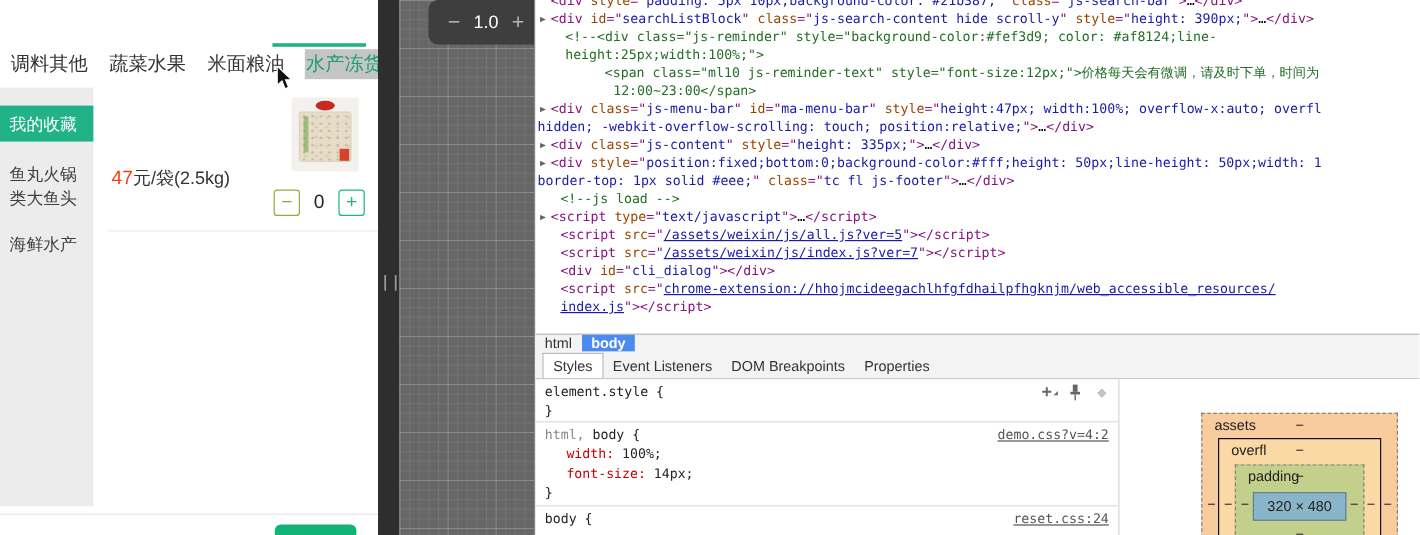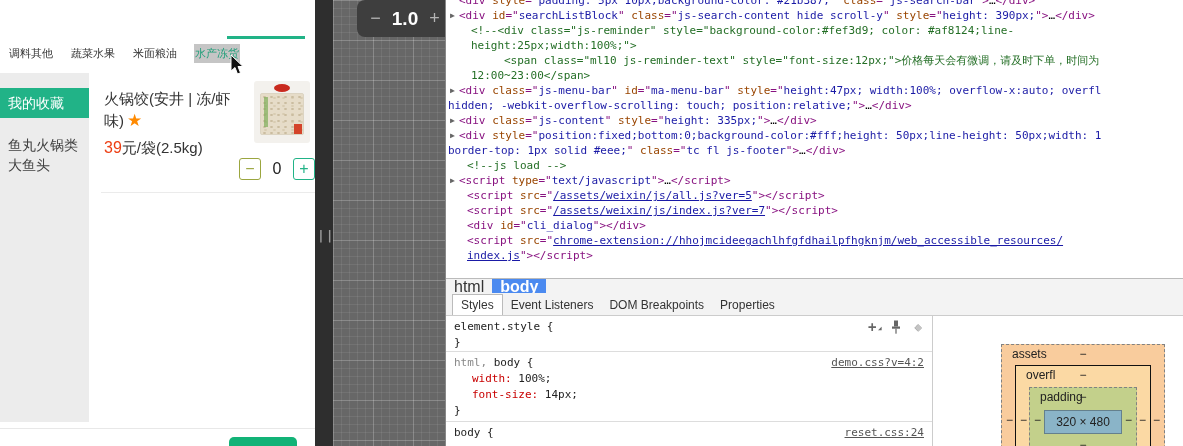--- a/index.html
+++ b/index.html
@@ -8,26 +8,26 @@
   .stage{position:relative;width:1183px;height:446px;overflow:hidden}
 
   
   .app{position:absolute;left:0;top:0;width:315px;height:446px;background:#fff;overflow:hidden}
   .app-header{position:absolute;left:0;top:0;width:100%;height:33px;background:#21b387}
   .search-box{position:absolute;left:9px;top:4px;right:9px;height:25px;background:#fff;
     border-radius:5px;display:flex;align-items:center;padding-left:10px}
   .search-ph{color:#9e9e9e;font-size:14px}
   .cat-tabs{position:absolute;left:0;top:33px;width:100%;height:40px;display:flex;
     align-items:center;padding-left:8px;background:#fff}
-  .cat-tab{font-size:11px;color:#333;margin-right:16px;white-space:nowrap;flex:none;padding:2px 1px}
+  .cat-tab{font-size:16px;color:#333;margin-right:16px;white-space:nowrap;flex:none;padding:2px 1px}
   .cat-tab.active{background:#c5c5c5;color:#1d9e78}
   .tab-underline{position:absolute;left:227px;top:36px;width:78px;height:3px;background:#21b387}
   .cursor-svg{position:absolute;left:230px;top:55px;z-index:9}
   .app-body{position:absolute;left:0;top:73px;width:100%;height:349px;display:flex}
-  .side-cats{width:89px;background:#ececec;height:100%;padding-top:15px}
+  .side-cats{width:78px;background:#ececec;height:100%;padding-top:15px}
   .side-item{font-size:14px;color:#404040;line-height:20px;padding:5px 8px;margin-bottom:8px}
   .side-item.active{background:#21b387;color:#fff;line-height:30px;padding:0 8px;margin-bottom:12px}
   .prod-area{position:relative;flex:1;background:#fff}
   .prod-title{position:absolute;left:15px;top:15px;width:142px;font-size:15px;line-height:22px;color:#333}
   .star{color:#ff8a00;font-size:17px;margin-left:3px}
   .prod-price{position:absolute;left:15px;top:66px;font-size:15px;color:#333}
   .price-num{color:#ed3f14;font-size:16px}
   .prod-img{position:absolute;left:165px;top:8px;width:56px;height:62px;background:#f3f1ed;
     border-radius:3px;overflow:hidden}
   .bag-body{position:absolute;left:6px;top:12px;right:6px;bottom:8px;background:#e6dcc8;
@@ -55,37 +55,37 @@
   .grid-area{position:absolute;left:333px;top:0;width:112px;height:446px;background-color:#676767;
     background-image:
       linear-gradient(rgba(255,255,255,.16) 1px,transparent 1px),
       linear-gradient(90deg,rgba(255,255,255,.16) 1px,transparent 1px),
       linear-gradient(rgba(255,255,255,.07) 1px,transparent 1px),
       linear-gradient(90deg,rgba(255,255,255,.07) 1px,transparent 1px);
     background-size:40px 40px,40px 40px,8px 8px,8px 8px;overflow:hidden}
   .zoom-pill{position:absolute;top:0;right:-8px;width:96px;height:37px;background:#3e3e3e;
     border-radius:8px;display:flex;align-items:center;justify-content:center;gap:11px}
   .zoom-btn{color:#b3b3b3;font-size:18px;cursor:pointer}
-  .zoom-val{color:#fff;font-size:19px;font-weight:bold}
+  .zoom-val{color:#fff;font-size:15px;font-weight:normal}
 
   
   .devtools{position:absolute;left:445px;top:0;width:738px;height:446px;background:#fff;
     border-left:1px solid #888}
   .code{position:absolute;left:0;top:0;width:100%;height:278px;overflow:hidden;
     font-family:"DejaVu Sans Mono",monospace;font-size:11px;line-height:15px}
   .code-line{white-space:pre;cursor:default}
   .tw{display:inline-block;width:9px;font-size:8px;color:#666;vertical-align:1px}
   .tk-tag{color:#881280}
   .tk-attr{color:#994500}
   .tk-val{color:#1a1aa6}
   .tk-com{color:#236e25}
   .tk-link{color:#1a1aa6;text-decoration:underline}
   .tk-ell{color:#000}
   .crumbs{position:absolute;left:0;top:278px;width:100%;height:15px;background:#f3f3f3;
-    border-top:1px solid #bbb;display:flex;align-items:stretch;font-size:16px;line-height:15px}
+    border-top:1px solid #bbb;display:flex;align-items:stretch;font-size:12px;line-height:15px}
   .crumb{padding:0 8px;color:#333;cursor:pointer}
   .crumb.active{background:#4b8af0;color:#fff;font-weight:bold}
   .dt-tabs{position:absolute;left:0;top:293px;width:100%;height:23px;background:#f3f3f3;
     border-bottom:1px solid #ccc;display:flex;align-items:flex-end;padding-left:6px;font-size:12px}
   .dt-tab{padding:3px 8px;color:#333;cursor:pointer;white-space:nowrap}
   .dt-tab.active{background:#fff;border:1px solid #bbb;border-bottom:none}
   .dt-bottom{position:absolute;left:0;top:316px;width:100%;height:130px;display:flex}
   .styles-pane{width:487px;border-right:1px solid #ccc;font-family:"DejaVu Sans Mono",monospace;
     font-size:11px;line-height:16px;color:#222;overflow:hidden}
   .css-sec{position:relative;padding:3px 8px 2px;border-bottom:1px solid #ddd}
@@ -129,27 +129,25 @@
     <div class="tab-underline"></div>
 
     <svg class="cursor-svg" width="15" height="21" viewBox="0 0 15 21">
       <polygon points="1,0 1,16 5,12.5 7.5,19 10.5,17.8 8,11.5 13,11.5" fill="#111" stroke="#fff" stroke-width="1"></polygon>
     </svg>
 
     <div class="app-body">
       <aside class="side-cats" id="side-cats">
           <div class="side-item active">我的收藏</div>
           <div class="side-item">鱼丸火锅类大鱼头</div>
+          <div class="side-item">海鲜水产</div>
         </aside>
       <main class="prod-area">
-        <div class="prod-title">
-          <span>火锅饺(安井 | 冻/虾味)</span><span class="star">★</span>
-        </div>
         <div class="prod-price">
-          <span class="price-num">39</span><span>元/袋(2.5kg)</span>
+          <span class="price-num">47</span><span>元/袋(2.5kg)</span>
         </div>
         <div class="prod-img">
           <div class="bag-body"></div>
           <div class="bag-logo"></div>
           <div class="bag-stripe"></div>
           <div class="bag-tag"></div>
         </div>
         <div class="stepper">
           <button class="step-btn minus">−</button>
           <span class="qty">0</span>
@@ -177,21 +175,21 @@
     </div>
   </div>
 
   <div class="devtools">
     <div class="code" id="code-lines">
         <div class="code-line" style="padding-left: 13px; margin-top: -7px;"><span class="tk-tag">&lt;div </span><span class="tk-attr">style</span><span class="tk-tag">="</span><span class="tk-val">padding: 5px 10px;background-color: #21b387;</span><span class="tk-tag">" </span><span class="tk-attr">class</span><span class="tk-tag">="</span><span class="tk-val">js-search-bar</span><span class="tk-tag">"&gt;</span><span class="tk-ell">…</span><span class="tk-tag">&lt;/div&gt;</span></div>
         <div class="code-line" style="padding-left: 4px;"><span class="tw">▶</span><span class="tk-tag">&lt;div </span><span class="tk-attr">id</span><span class="tk-tag">="</span><span class="tk-val">searchListBlock</span><span class="tk-tag">" </span><span class="tk-attr">class</span><span class="tk-tag">="</span><span class="tk-val">js-search-content hide scroll-y</span><span class="tk-tag">" </span><span class="tk-attr">style</span><span class="tk-tag">="</span><span class="tk-val">height: 390px;</span><span class="tk-tag">"&gt;</span><span class="tk-ell">…</span><span class="tk-tag">&lt;/div&gt;</span></div>
         <div class="code-line" style="padding-left: 25px;"><span class="tk-com">&lt;!--&lt;div class="js-reminder" style="background-color:#fef3d9; color: #af8124;line-</span></div>
         <div class="code-line" style="padding-left: 25px;"><span class="tk-com">height:25px;width:100%;"&gt;</span></div>
         <div class="code-line" style="padding-left: 58px;"><span class="tk-com">&lt;span class="ml10 js-reminder-text" style="font-size:12px;"&gt;价格每天会有微调，请及时下单，时间为</span></div>
-        <div class="code-line" style="padding-left: 25px;"><span class="tk-com">12:00~23:00&lt;/span&gt;</span></div>
+        <div class="code-line" style="padding-left: 25px; margin-left: 40px;"><span class="tk-com">12:00~23:00&lt;/span&gt;</span></div>
         <div class="code-line" style="padding-left: 4px;"><span class="tw">▶</span><span class="tk-tag">&lt;div </span><span class="tk-attr">class</span><span class="tk-tag">="</span><span class="tk-val">js-menu-bar</span><span class="tk-tag">" </span><span class="tk-attr">id</span><span class="tk-tag">="</span><span class="tk-val">ma-menu-bar</span><span class="tk-tag">" </span><span class="tk-attr">style</span><span class="tk-tag">="</span><span class="tk-val">height:47px; width:100%; overflow-x:auto; overfl</span></div>
         <div class="code-line" style="padding-left: 2px;"><span class="tk-val">hidden; -webkit-overflow-scrolling: touch; position:relative;</span><span class="tk-tag">"&gt;</span><span class="tk-ell">…</span><span class="tk-tag">&lt;/div&gt;</span></div>
         <div class="code-line" style="padding-left: 4px;"><span class="tw">▶</span><span class="tk-tag">&lt;div </span><span class="tk-attr">class</span><span class="tk-tag">="</span><span class="tk-val">js-content</span><span class="tk-tag">" </span><span class="tk-attr">style</span><span class="tk-tag">="</span><span class="tk-val">height: 335px;</span><span class="tk-tag">"&gt;</span><span class="tk-ell">…</span><span class="tk-tag">&lt;/div&gt;</span></div>
         <div class="code-line" style="padding-left: 4px;"><span class="tw">▶</span><span class="tk-tag">&lt;div </span><span class="tk-attr">style</span><span class="tk-tag">="</span><span class="tk-val">position:fixed;bottom:0;background-color:#fff;height: 50px;line-height: 50px;width: 1</span></div>
         <div class="code-line" style="padding-left: 2px;"><span class="tk-val">border-top: 1px solid #eee;</span><span class="tk-tag">" </span><span class="tk-attr">class</span><span class="tk-tag">="</span><span class="tk-val">tc fl js-footer</span><span class="tk-tag">"&gt;</span><span class="tk-ell">…</span><span class="tk-tag">&lt;/div&gt;</span></div>
         <div class="code-line" style="padding-left: 21px;"><span class="tk-com">&lt;!--js load --&gt;</span></div>
         <div class="code-line" style="padding-left: 4px;"><span class="tw">▶</span><span class="tk-tag">&lt;script </span><span class="tk-attr">type</span><span class="tk-tag">="</span><span class="tk-val">text/javascript</span><span class="tk-tag">"&gt;</span><span class="tk-ell">…</span><span class="tk-tag">&lt;/script&gt;</span></div>
         <div class="code-line" style="padding-left: 21px;"><span class="tk-tag">&lt;script </span><span class="tk-attr">src</span><span class="tk-tag">="</span><span class="tk-link">/assets/weixin/js/all.js?ver=5</span><span class="tk-tag">"&gt;&lt;/script&gt;</span></div>
         <div class="code-line" style="padding-left: 21px;"><span class="tk-tag">&lt;script </span><span class="tk-attr">src</span><span class="tk-tag">="</span><span class="tk-link">/assets/weixin/js/index.js?ver=7</span><span class="tk-tag">"&gt;&lt;/script&gt;</span></div>
         <div class="code-line" style="padding-left: 21px;"><span class="tk-tag">&lt;div </span><span class="tk-attr">id</span><span class="tk-tag">="</span><span class="tk-val">cli_dialog</span><span class="tk-tag">"&gt;&lt;/div&gt;</span></div>

